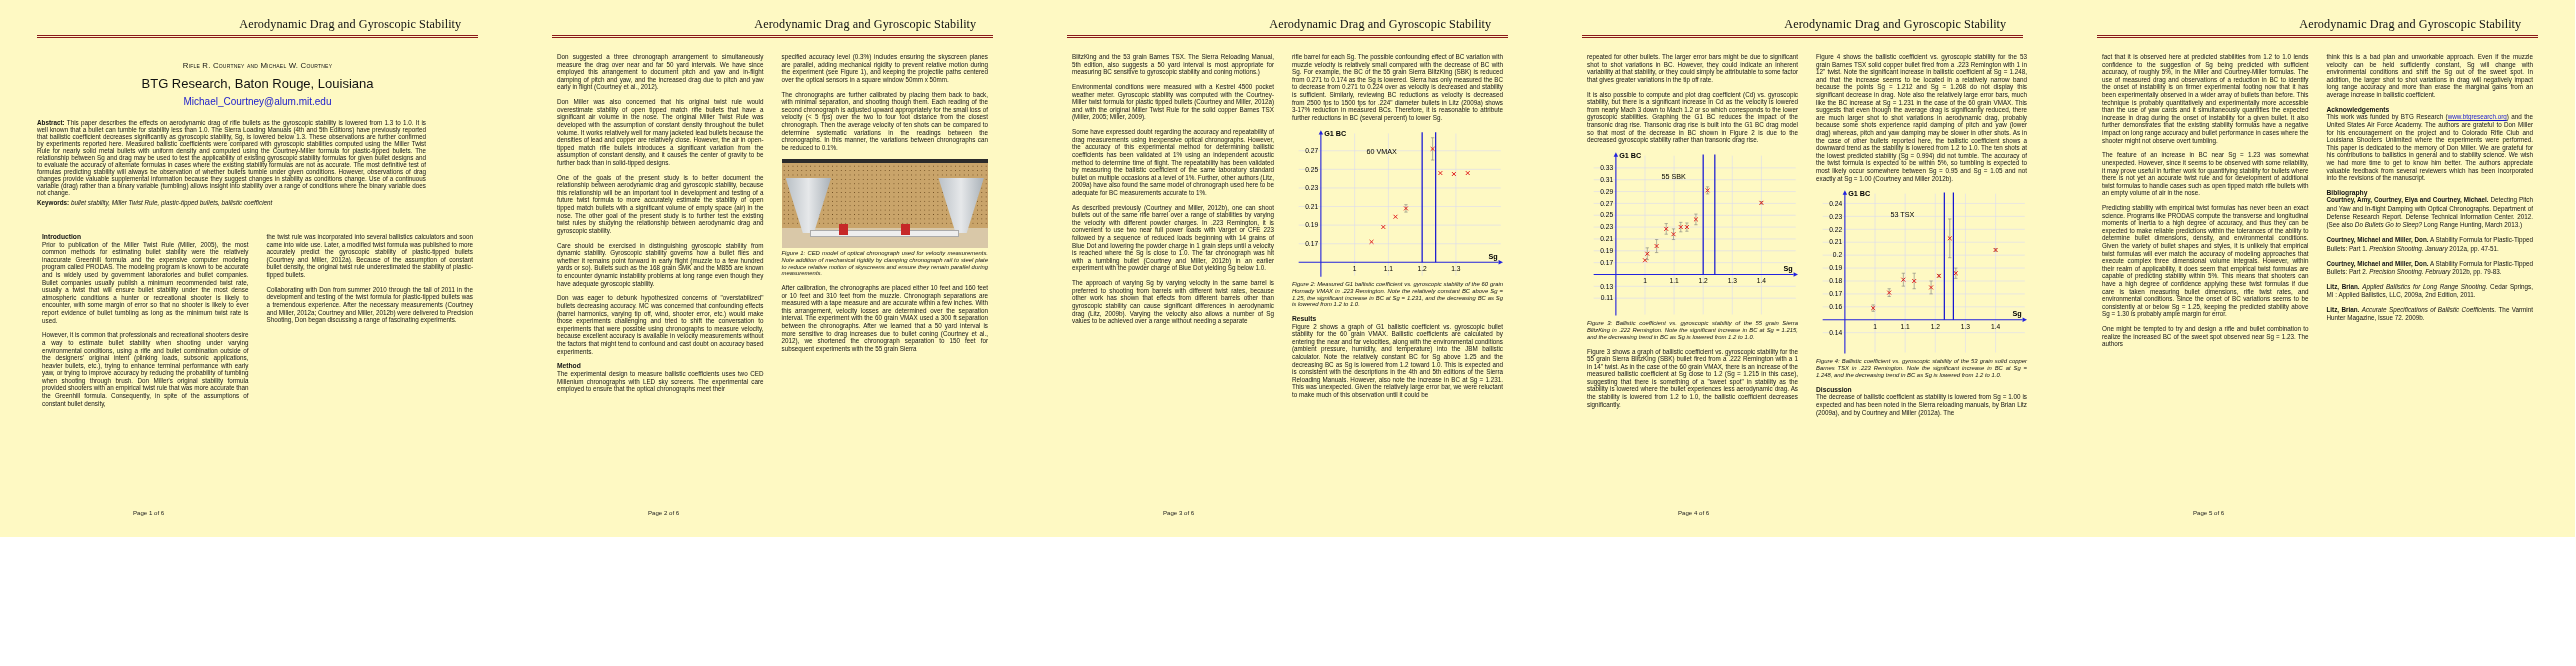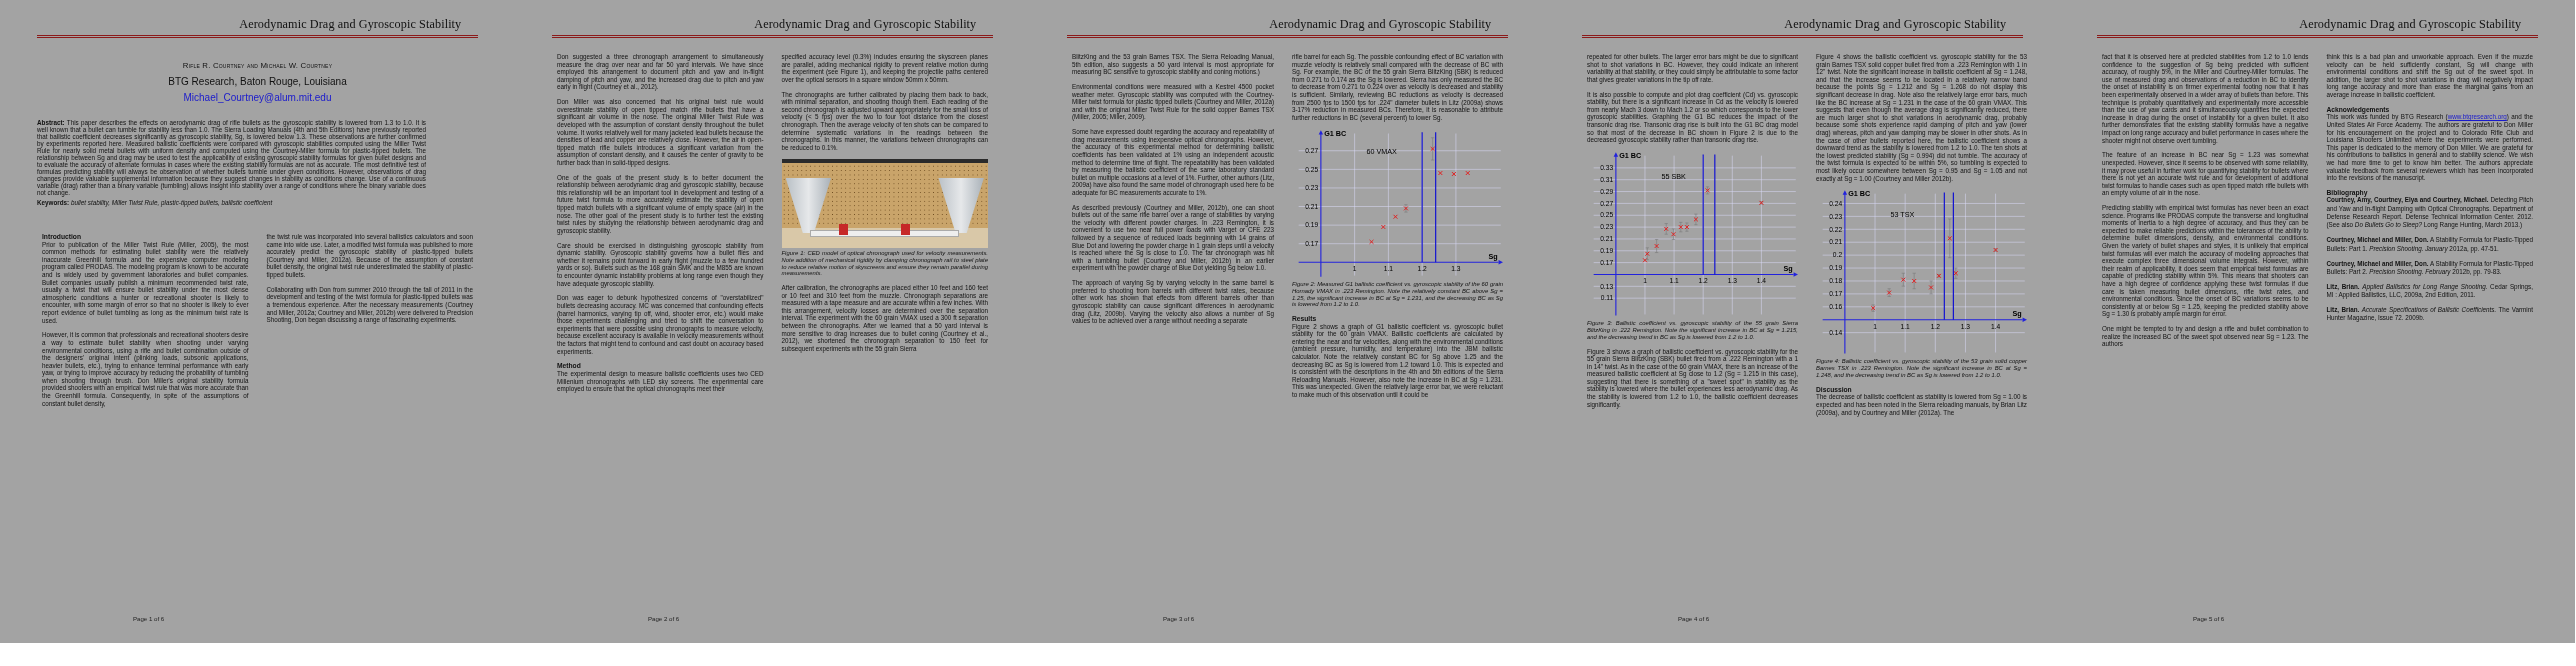--- a/index.html
+++ b/index.html
@@ -1,31 +1,31 @@
 <!DOCTYPE html>
 <html style="font-size:9px"><head>
 <meta charset="utf-8">
 <style>
   html,body{margin:0;padding:0;background:#fff;}
   body{width:2576px;height:667px;overflow:hidden;font-family:"Liberation Sans",sans-serif;color:#111;}
   .strip{display:flex;width:2576px;height:667px;}
-  .page{position:relative;width:515px;height:643px;box-sizing:border-box;background:#a3a3a3;}
+  .page{position:relative;width:515px;height:537px;box-sizing:border-box;background:#fef9c3;}
   .hdr{position:absolute;top:16.7px;left:37px;right:37px;height:20px;}
   .hdr-title{position:absolute;right:16.7px;top:0;font-family:"Liberation Serif",serif;font-size:12.2px;letter-spacing:0.1px;color:#111;}
   .hdr-rule{position:absolute;left:0;right:0;top:18px;height:1.1px;background:#8b1a1a;}
   .hdr-rule2{position:absolute;left:0;right:0;top:20px;height:1.1px;background:#8b1a1a;}
   .footer{position:absolute;bottom:21px;left:133px;font-size:6.1px;color:#222;font-family:"Liberation Sans",sans-serif;}
   .cols{position:absolute;left:42px;right:42px;display:flex;gap:18px;}
   .col{flex:1;font-size:6.3px;line-height:7.6px;text-align:justify;}
   .col p{margin:0 0 7.2px 0;}
   h3{font-size:6.7px;margin:0;font-weight:bold;}
   .cap{font-style:italic;font-size:5.9px;line-height:6.9px;margin:2.2px 0 6.7px 0;text-align:justify;}
   .front-head{position:absolute;top:61px;left:0;right:0;text-align:center;}
   .authors{font-size:7.8px;font-variant:small-caps;letter-spacing:0.2px;margin-bottom:5.6px;}
-  .affil{font-size:10px;margin-bottom:5.6px;}
+  .affil{font-size:13px;margin-bottom:5.6px;}
   .email{font-size:10px;color:#1a1acc;}
   .abstract{position:absolute;top:119px;left:37px;right:89px;font-size:6.3px;line-height:7px;text-align:justify;}
   .keywords{position:absolute;top:199px;left:37px;font-size:6.3px;}
   .kw-val{font-style:italic;}
   .photo{width:100%;height:89px;background:linear-gradient(180deg,#2a2a2a 0 4%,#c9a46a 4% 78%,#d9c8a8 78% 100%);position:relative;overflow:hidden;}
   .photo .peg{position:absolute;inset:6% 0 24% 0;background-image:radial-gradient(circle,#6b4a1f 0.6px,transparent 0.7px);background-size:4.4px 4.4px;}
   .photo .screen{position:absolute;bottom:16%;width:22%;height:62%;background:linear-gradient(90deg,#b9c0c6,#e6e8ea,#a9b1b8);clip-path:polygon(0 0,100% 0,62% 100%,38% 100%);}
   .photo .s1{left:2%;} .photo .s2{right:2%;}
   .photo .rail{position:absolute;left:14%;right:14%;bottom:12%;height:6%;background:#eee;border:0.6px solid #aaa;}
   .photo .clamp{position:absolute;bottom:14%;width:4%;height:12%;background:#c62828;}

